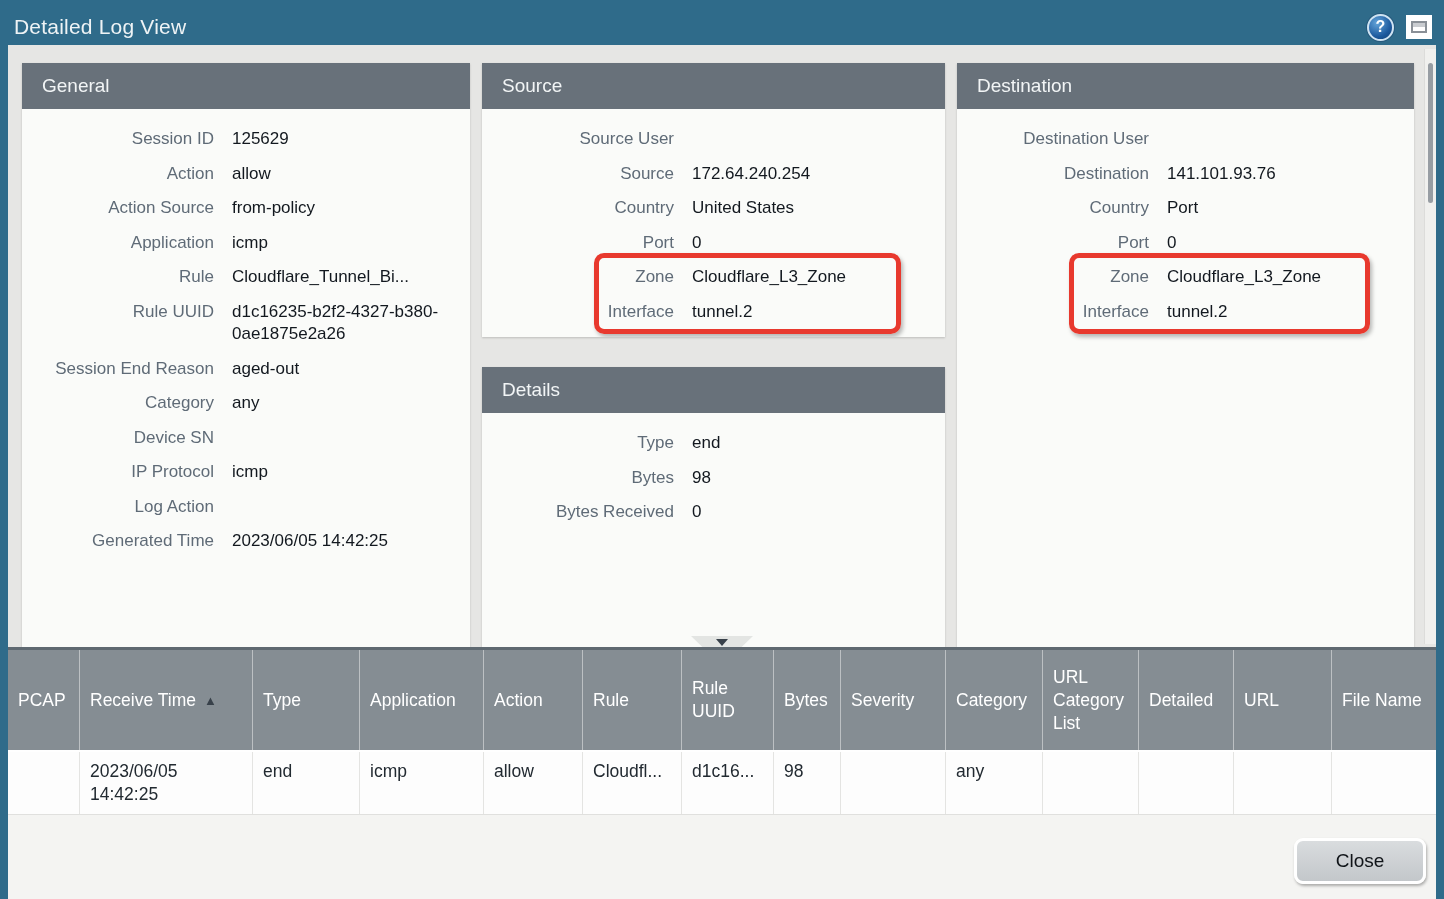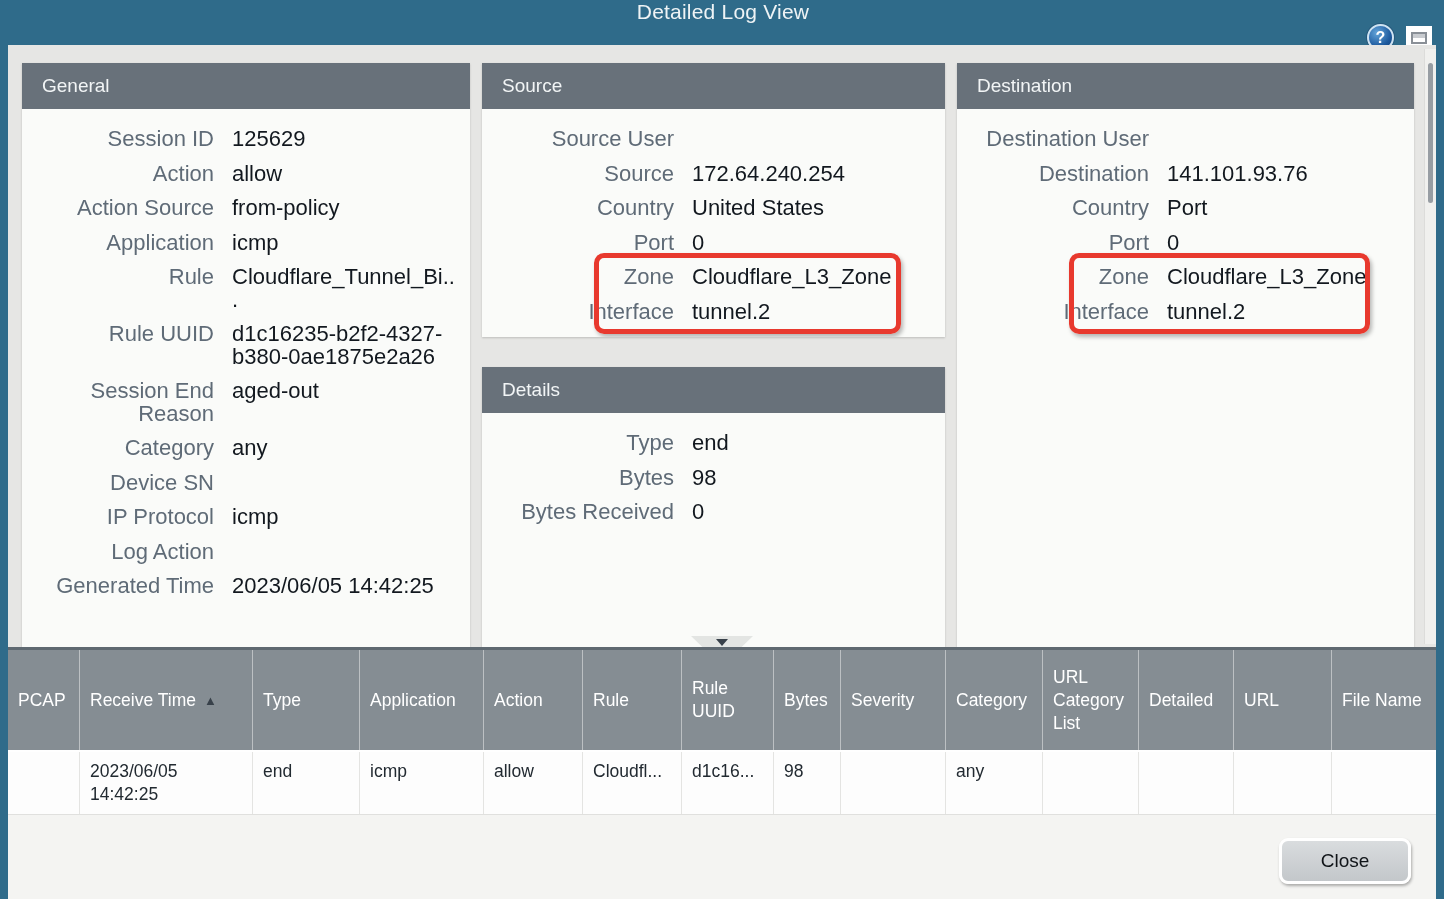--- a/index.html
+++ b/index.html
@@ -5,21 +5,21 @@
   * { box-sizing: border-box; margin: 0; padding: 0; }
   html,body { width:1444px; height:899px; }
   body {
     font-family: "Liberation Sans", sans-serif;
     background:#2f6b8a;
     position:relative;
     overflow:hidden;
   }
 
   
-  .titlebar { position:absolute; top:0; left:0; right:0; height:38px; display:flex; align-items:center; padding:0 12px 0 14px;flex-direction:column; }
+  .titlebar { position:absolute; top:8px; left:0; right:0; height:38px; display:flex; align-items:center; padding:0 12px 0 14px; }
   .titlebar-title { color:#eef3f5; font-size:21px; letter-spacing:.2px; }
   .titlebar-icons { margin-left:auto; display:flex; align-items:center; gap:12px; }
   .help-icon {
     width:27px; height:27px; border-radius:50%;
     background:radial-gradient(circle at 35% 30%, #64a5da, #1d5a9e 62%, #123f73);
     border:2px solid #cfe3f2; box-shadow:0 0 0 1px #27597c;
     color:#fff; font-size:16px; font-weight:bold;
     display:flex; align-items:center; justify-content:center; cursor:pointer;
   }
   .window-icon { width:26px; height:24px; background:#fff; display:flex; align-items:center; justify-content:center; cursor:pointer; }
@@ -37,21 +37,21 @@
   .panel { background:#fafbf9; box-shadow:0 1px 2px rgba(0,0,0,.18); display:flex; flex-direction:column; overflow:hidden; }
   .panel-header { flex:none; height:46px; background:#68717a; color:#f2f5f6; font-size:19px; display:flex; align-items:center; padding-left:20px; }
   .panel-body { flex:1; padding-top:13px; overflow:hidden; }
 
   .panel-general { width:448px; flex:none; }
   .mid-col { width:463px; flex:none; display:flex; flex-direction:column; }
   .panel-source { flex:none; height:274px;justify-content:flex-end; }
   .panel-details { flex:1; margin-top:30px; }
   .panel-destination { width:457px; flex:none; }
 
-  .field-row { display:flex; padding:6px 0; line-height:22.5px; font-size:22px; }
+  .field-row { display:flex; padding:6px 0; line-height:22.5px; font-size:17px; }
   .field-label { flex:none; width:210px; text-align:right; padding-right:18px; color:#5f6b77; }
   .field-value { color:#12181f; padding-right:12px; word-break:break-word; }
 
   .boxed-rows { position:relative; }
   .highlight-box {
     position:absolute; top:-7px; bottom:-5px; left:112px; right:44px;
     border:5px solid #e8392e; border-radius:10px;
     box-shadow:2px 3px 4px rgba(0,0,0,.28);
     pointer-events:none;
   }
@@ -73,21 +73,21 @@
   .th { display:flex; align-items:center; padding:0 10px; color:#fff; font-size:17.5px; line-height:23px; border-right:1px solid rgba(255,255,255,.45); cursor:pointer; }
   .th:last-child { border-right:none; }
   .sort-arrow { margin-left:8px; color:#38414a; font-size:13px; }
   .sort-arrow:empty { display:none; }
   .table-row { background:#fdfdfd; min-height:57px; border-top:2px solid #ffffff; cursor:pointer; }
   .td { padding:8px 10px; font-size:17.5px; line-height:23px; color:#222a31; border-right:1px solid #e4e4e2; }
   .td:last-child { border-right:none; }
   .table-rest { height:120px; background:#f4f4f2; border-top:1px solid #e0e0de; }
 
   
-  .footer { position:absolute; left:0; right:0; bottom:0; height:77px; display:flex; align-items:center; justify-content:flex-end; padding-right:33px; }
+  .footer { position:absolute; left:0; right:0; bottom:0; height:77px; display:flex; align-items:center; justify-content:flex-end; padding-right:18px; }
   .close-button {
     width:132px; height:46px; border-radius:9px; border:3px solid #ffffff;
     background:linear-gradient(#d9dcde,#c3c7ca);
     font-family:"Liberation Sans", sans-serif; font-size:19px; color:#101418;
     box-shadow:1px 2px 3px rgba(0,0,0,.3); cursor:pointer;
   }
 </style>
 </head>
 <body>
 

